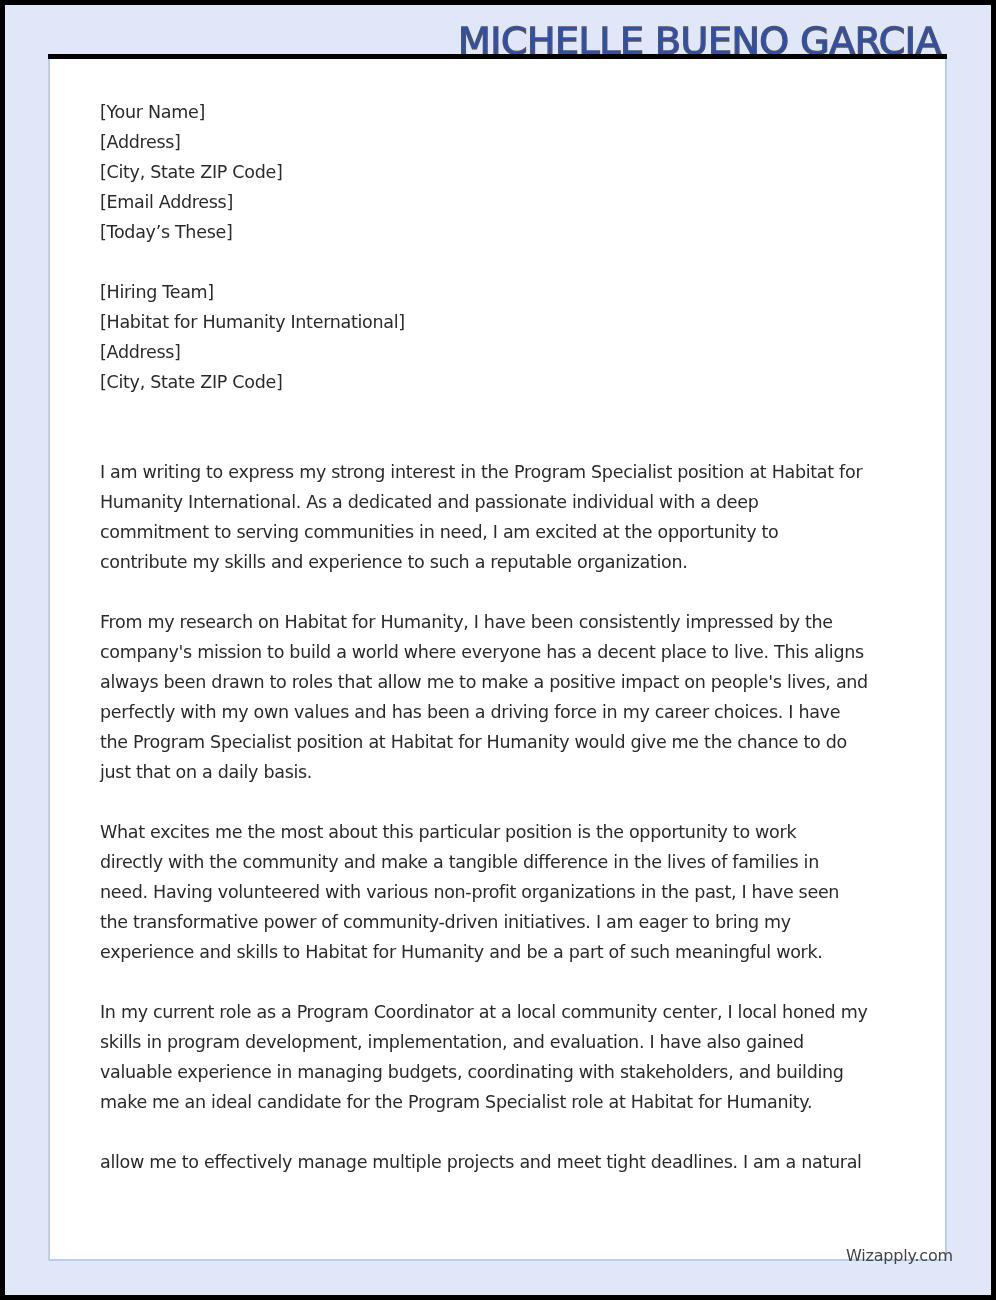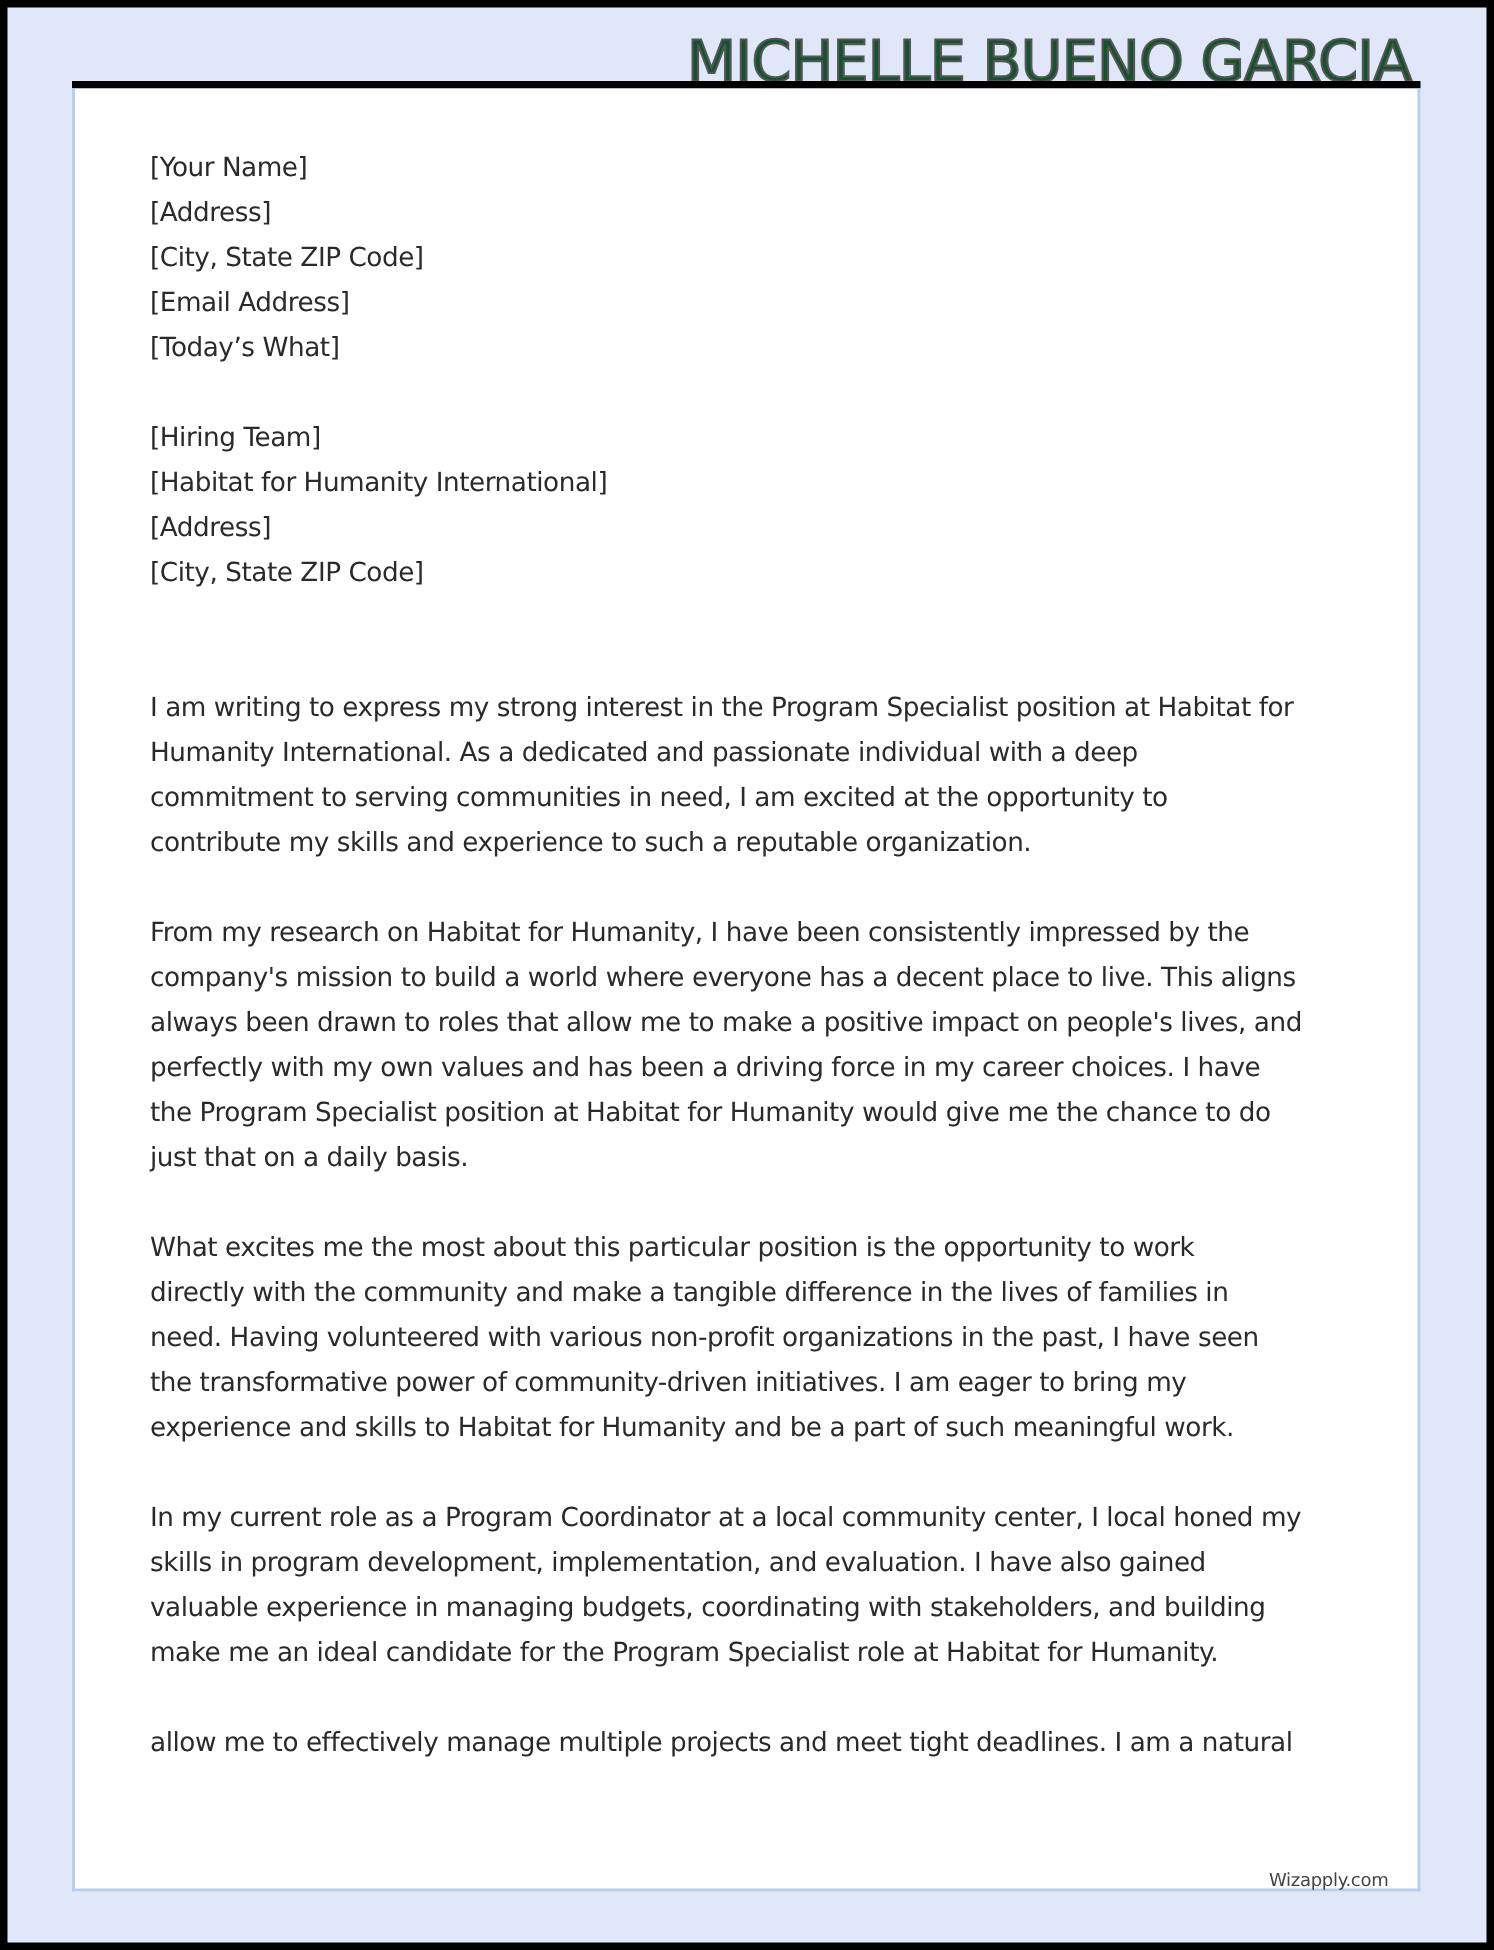--- a/index.html
+++ b/index.html
@@ -9,21 +9,21 @@
     font-family: "DejaVu Sans", sans-serif;
   }
   .frame {
     position: absolute; left: 5px; top: 5px; width: 986px; height: 1290px;
     background: #dfe7f8; overflow: hidden;
   }
   .name-title {
     position: absolute; right: 50px; top: 14px;
     font-family: "DejaVu Sans", sans-serif;
     font-size: 38px; font-weight: 400; letter-spacing: -0.5px;
-    color: #14532d;
+    color: #1d4ed8;
     -webkit-text-stroke: 1.4px #555;
     white-space: nowrap;
   }
   .top-bar {
     position: absolute; left: 43px; top: 49px; width: 899px; height: 5px;
     background: #000;
   }
   .page {
     position: absolute; left: 43px; top: 54px; width: 895px; height: 1200px;
     background: #fff;
@@ -36,38 +36,38 @@
     font-family: "DejaVu Sans", sans-serif;
     font-size: 17.5px; line-height: 30px; color: #2a2a2a;
     letter-spacing: -0.3px;
   }
   .letter .line { white-space: nowrap; }
   .letter .gap { height: 30px; }
   .letter p { margin: 0 0 30px 0; }
   .watermark {
     position: absolute; left: 841px; top: 1241px;
     font-family: "DejaVu Sans", sans-serif;
-    font-size: 12px; color: #444; letter-spacing: -0.2px;
+    font-size: 16px; color: #444; letter-spacing: -0.2px;
   }
 </style>
 </head>
 <body>
 
 <div class="frame">
   <div class="name-title">MICHELLE BUENO GARCIA</div>
   <div class="top-bar"></div>
   <div class="page"></div>
 
   <div class="letter">
     <div>
       <div class="line">[Your Name]</div>
       <div class="line">[Address]</div>
       <div class="line">[City, State ZIP Code]</div>
       <div class="line">[Email Address]</div>
-      <div class="line">[Today’s What]</div>
+      <div class="line">[Today’s These]</div>
     </div>
     <div class="gap"></div>
     <div>
       <div class="line">[Hiring Team]</div>
       <div class="line">[Habitat for Humanity International]</div>
       <div class="line">[Address]</div>
       <div class="line">[City, State ZIP Code]</div>
     </div>
     <div class="gap"></div>
     <div class="gap"></div>

